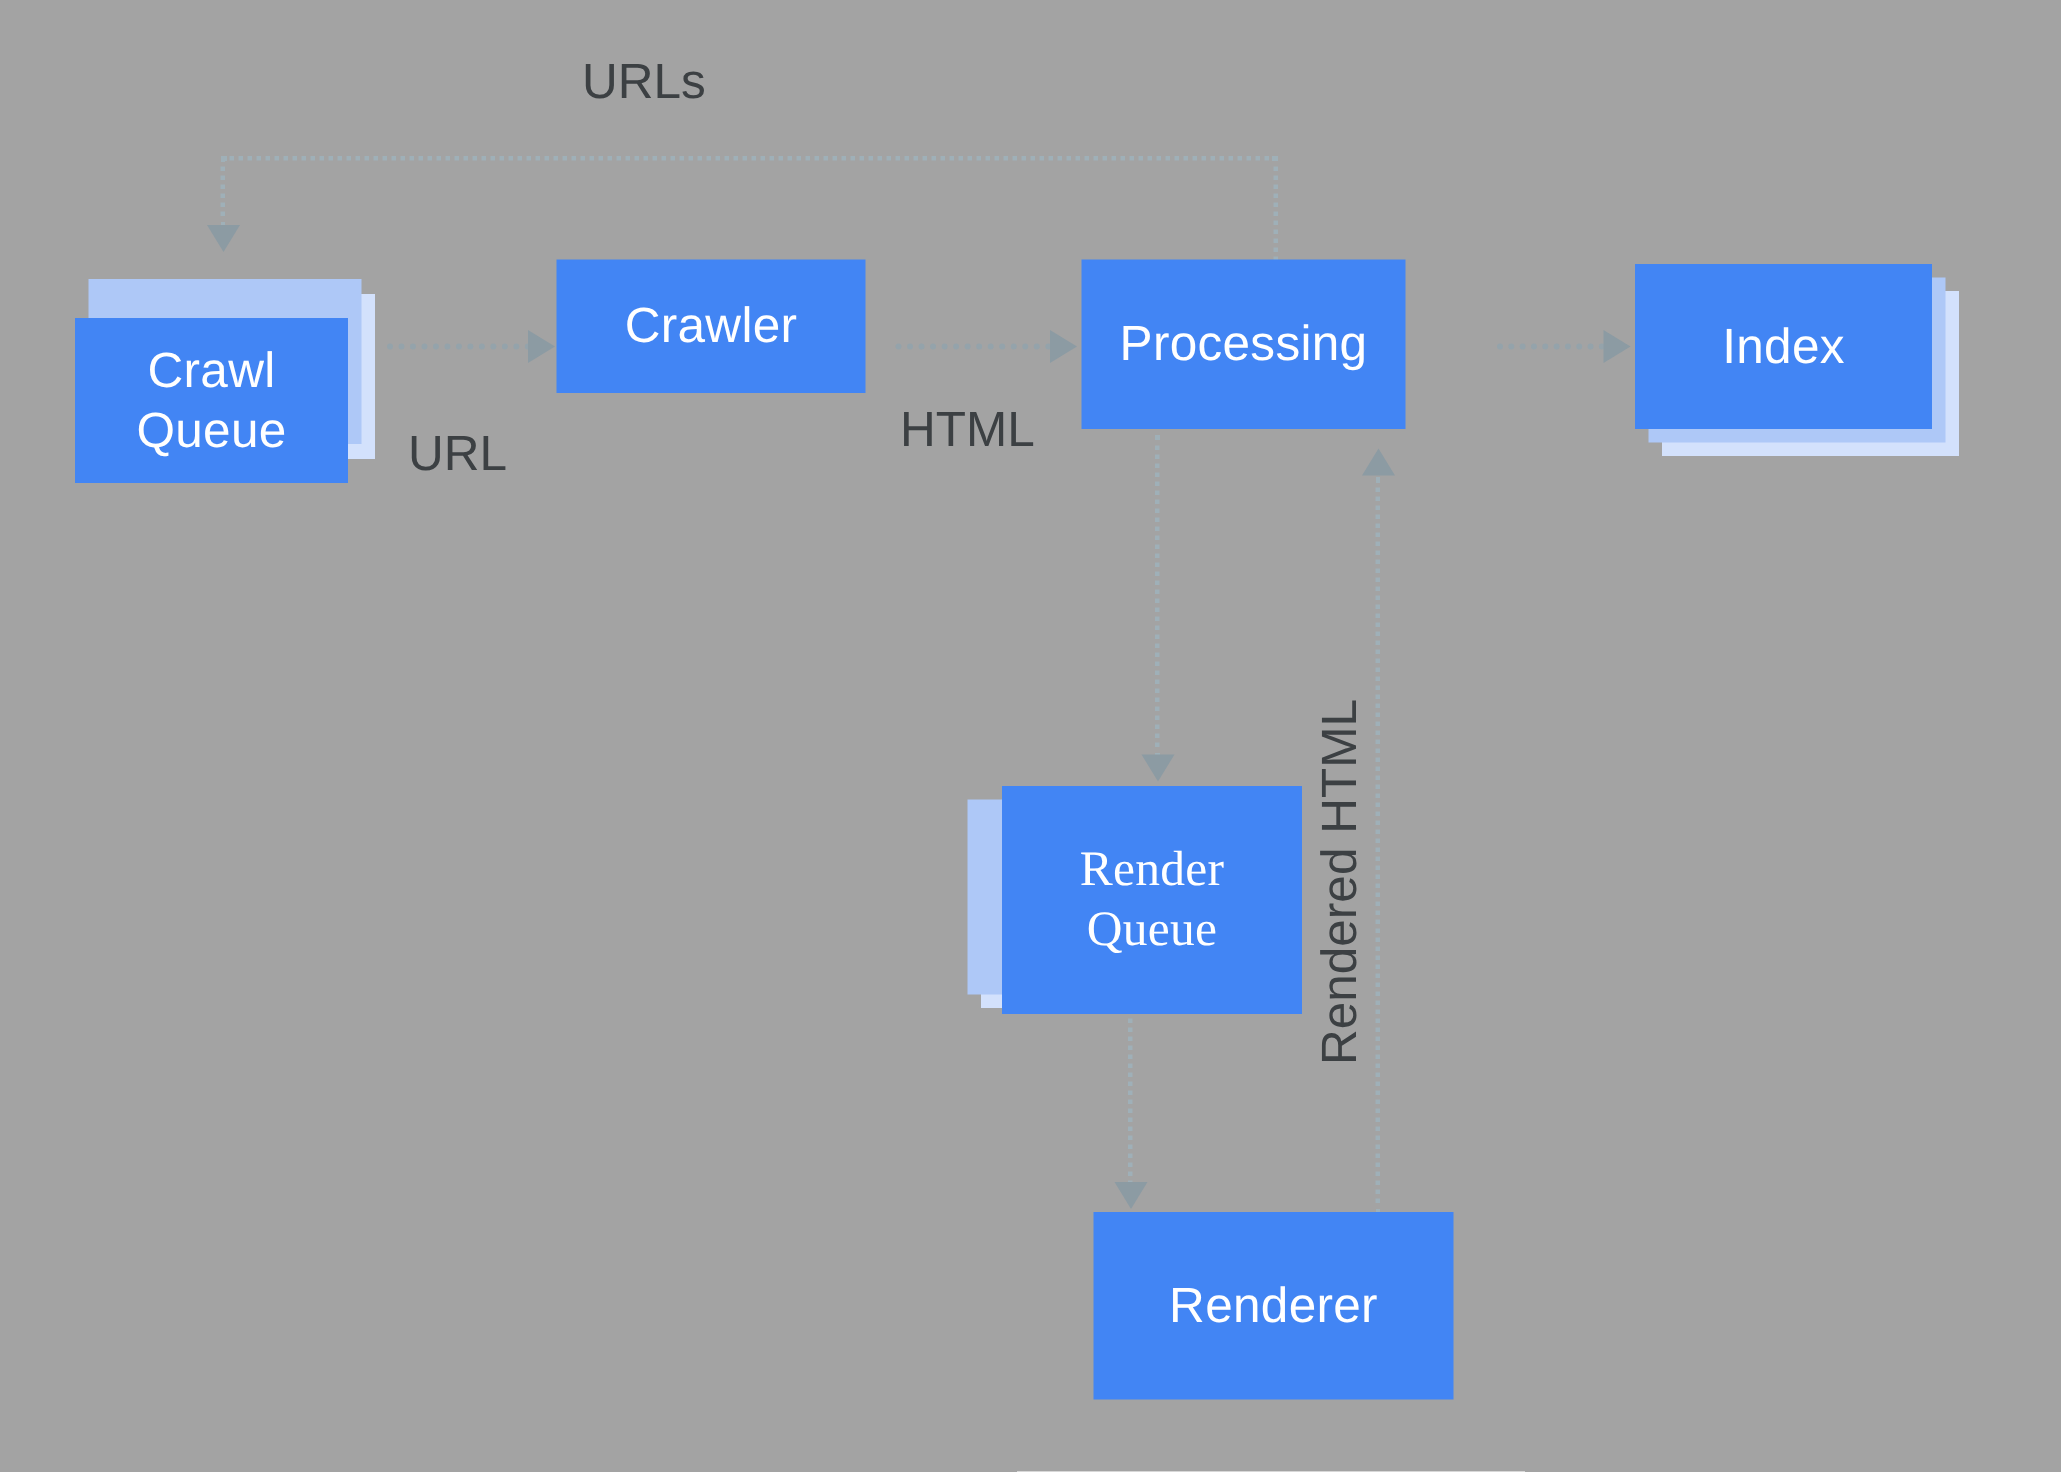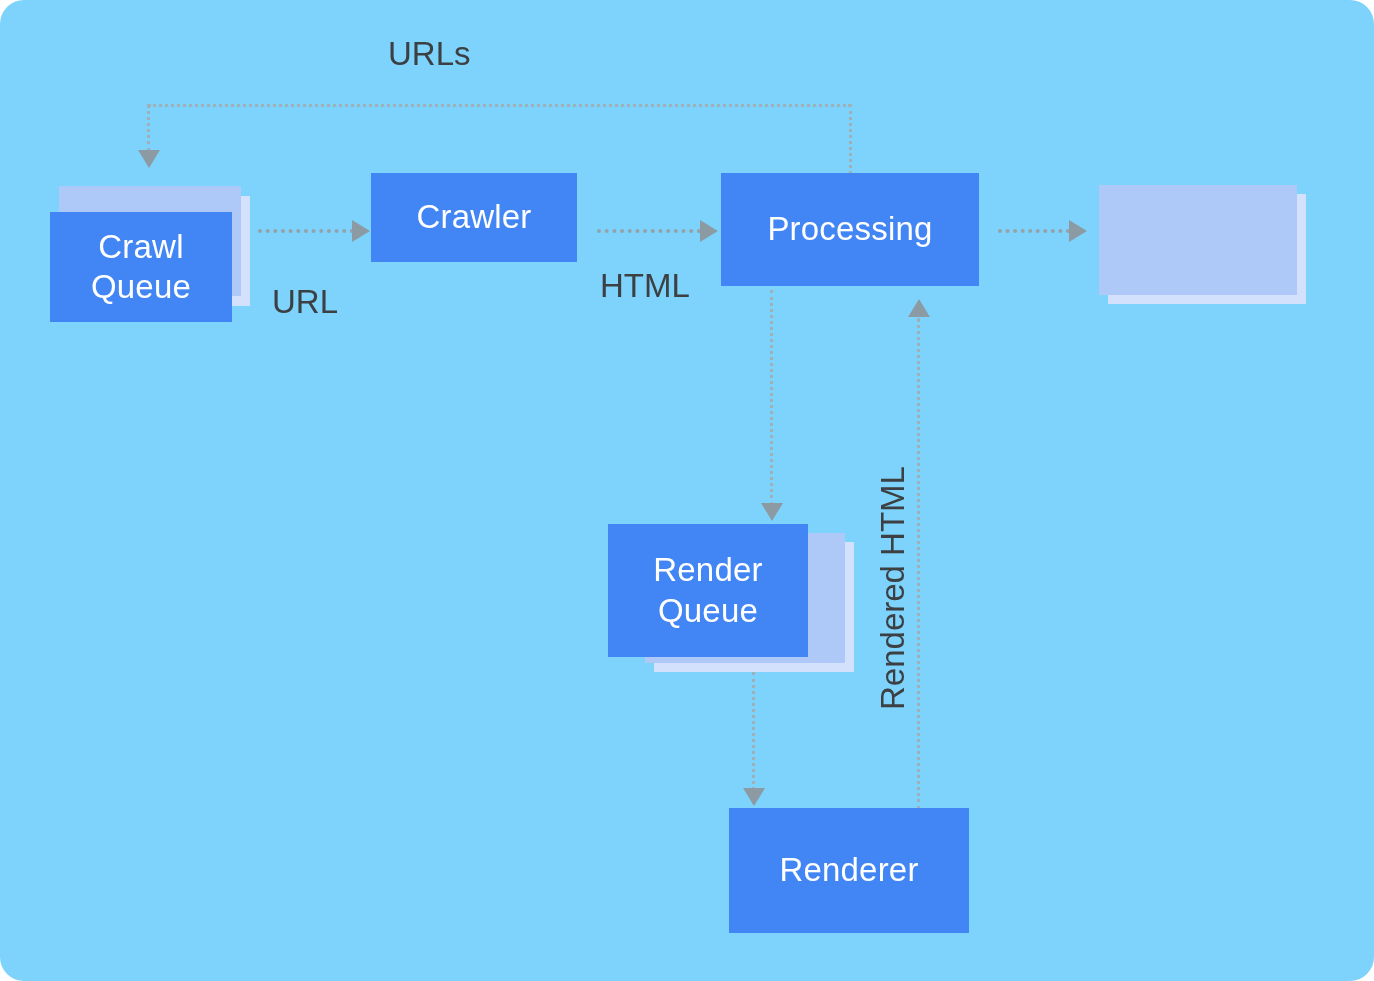--- a/index.html
+++ b/index.html
@@ -8,23 +8,22 @@
     padding: 0;
     background: #ffffff;
   }
   body {
     font-family: "Liberation Sans", sans-serif;
   }
   #diagram-canvas {
     position: relative;
     width: 1374px;
     height: 981px;
-    background: #7dd3fc;
+    background: #a3a3a3;
     overflow: hidden;
-    border-radius: 24px;
   }
 
   
   .node {
     position: absolute;
     box-sizing: border-box;
     display: flex;
     align-items: center;
     justify-content: center;
     text-align: center;
@@ -135,36 +134,39 @@
   <div class="edge-label" style="left:272px; top:269px;margin-top:16px;">URL</div>
 
   <div class="node" style="left:371px; top:173px; width:206px; height:89px;">
     <span class="node-label">Crawler</span>
   </div>
 
   <div class="dot-h" style="left:597px; top:229px; width:104px;"></div>
   <div class="arrow arrow-right" style="left:700px; top:220px;"></div>
   <div class="edge-label" style="left:600px; top:269px;text-align:right;">HTML</div>
 
-  <div class="node" style="left:721px; top:173px; width:258px; height:113px;">
+  <div class="node" style="left:721px; top:173px; width:216px; height:113px;">
     <span class="node-label">Processing</span>
   </div>
 
   <div class="dot-h" style="left:998px; top:229px; width:72px;"></div>
   <div class="arrow arrow-right" style="left:1069px; top:220px;"></div>
 
   <div class="stack-sheet sheet-back" style="left:1108px; top:194px; width:198px; height:110px;"></div>
   <div class="stack-sheet sheet-mid" style="left:1099px; top:185px; width:198px; height:110px;"></div>
+  <div class="node" style="left:1090px; top:176px; width:198px; height:110px;">
+    <span class="node-label">Index</span>
+  </div>
 
   <div class="dot-fine-v" style="left:770px; top:290px; width:0; height:215px;"></div>
   <div class="arrow arrow-down" style="left:761px; top:503px;"></div>
 
   <div class="stack-sheet sheet-back" style="left:654px; top:542px; width:200px; height:130px;"></div>
   <div class="stack-sheet sheet-mid" style="left:645px; top:533px; width:200px; height:130px;"></div>
-  <div class="node" style="left:608px; top:524px; width:200px; height:133px;">
+  <div class="node" style="left:668px; top:524px; width:200px; height:152px;font-family:Liberation Serif, serif;">
     <span class="node-label">Render
 Queue</span>
   </div>
 
   <div class="dot-fine-v" style="left:752px; top:672px; height:118px;"></div>
   <div class="arrow arrow-down" style="left:743px; top:788px;"></div>
 
   <div class="node" style="left:729px; top:808px; width:240px; height:125px;">
     <span class="node-label">Renderer</span>
   </div>

